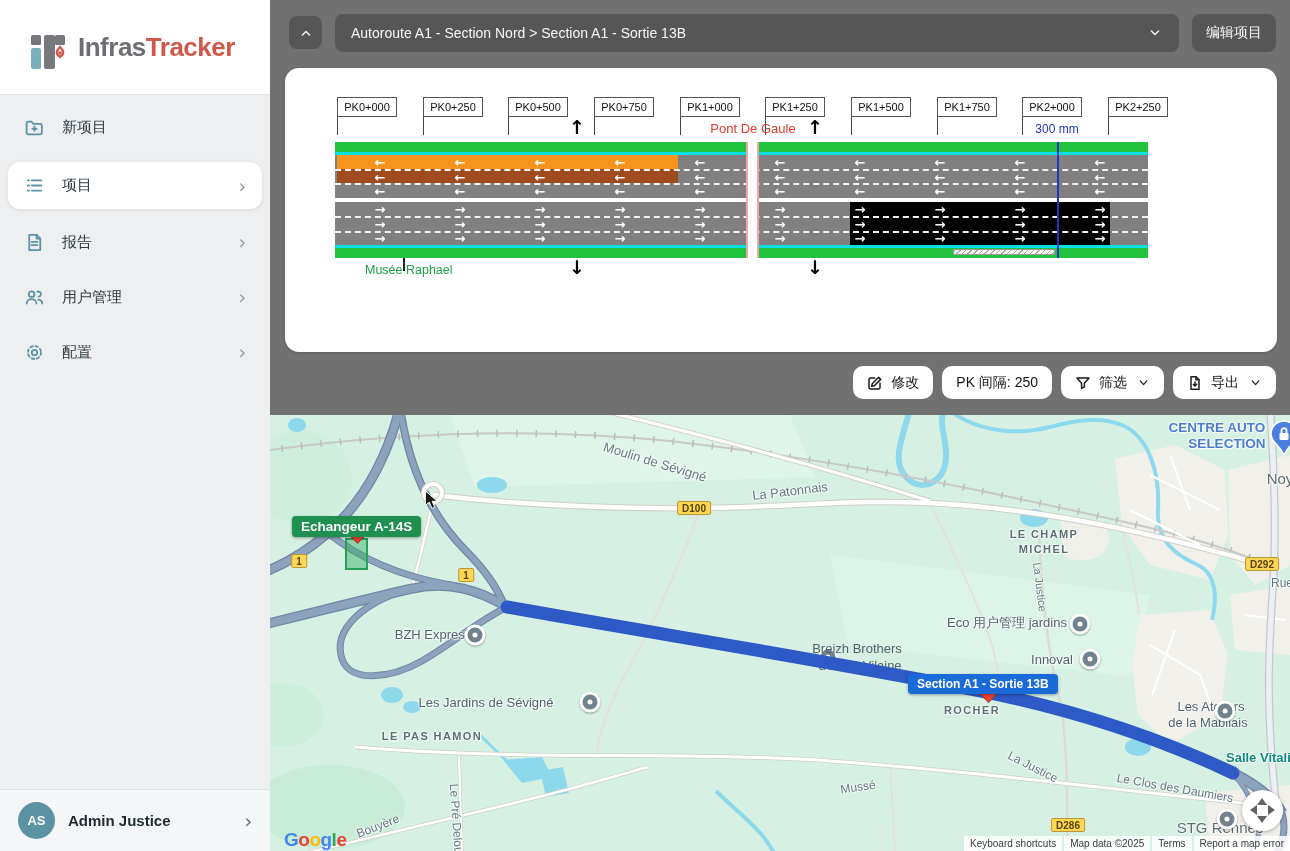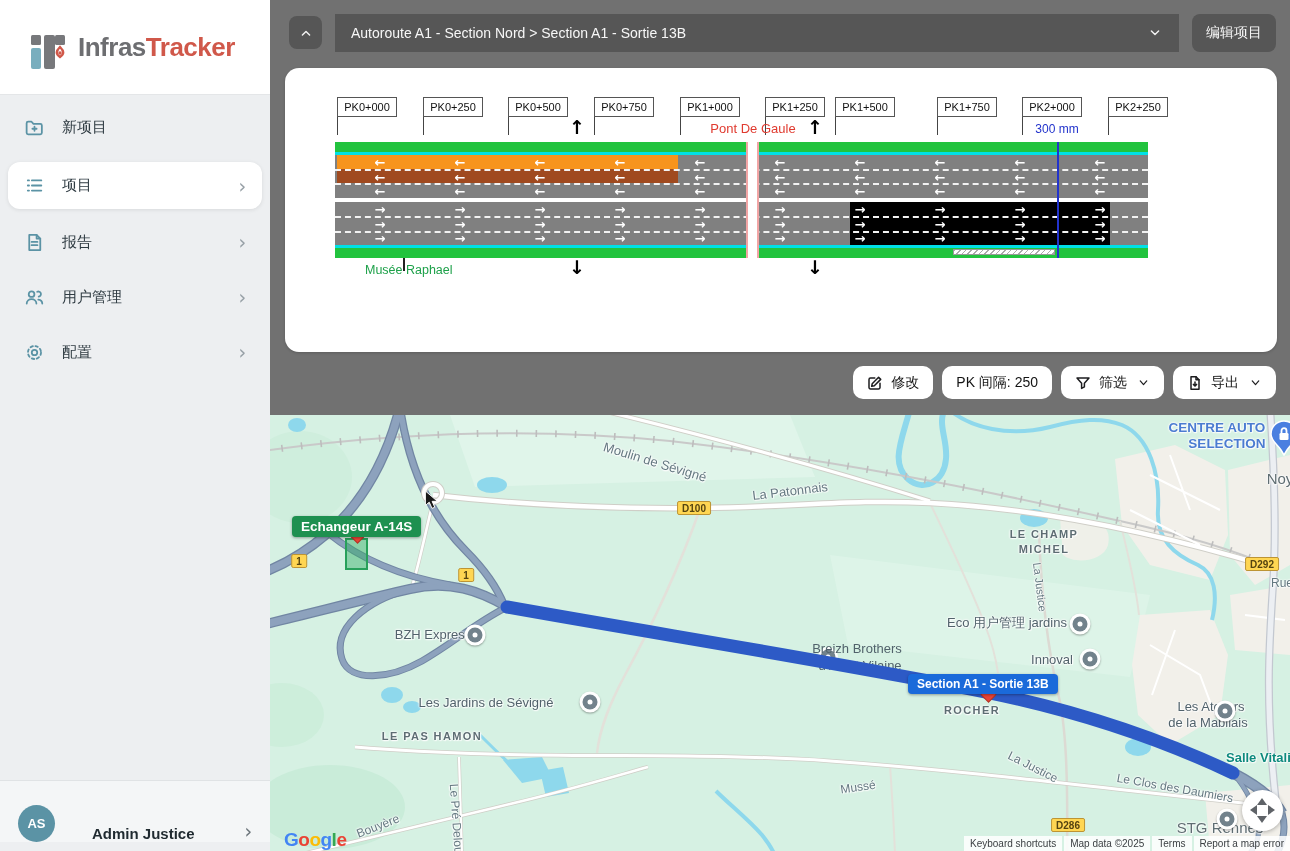--- a/index.html
+++ b/index.html
@@ -18,36 +18,36 @@
   .logo-text .t-red { color:#d0584a; }
   .menu { padding:12px 8px 0 8px; }
   .menu-item { display:flex; align-items:center; height:40px; padding:0 16px;
     margin-bottom:15px; color:#2f3b42; font-size:15px; cursor:pointer; }
   .menu-item.active { background:#fff; height:47px; border-radius:12px;
     box-shadow:0 1px 4px rgba(0,0,0,.09); margin-bottom:13px; }
   .menu-item .mi-icon { width:22px; height:22px; margin-right:16px; flex:0 0 auto;
     display:flex; align-items:center; }
   .menu-item .mi-label { flex:1; }
   .menu-item .mi-chevron { color:#98a1a7; font-size:19px; font-family:"DejaVu Sans",sans-serif; }
-  .user-area { position:absolute; left:0; bottom:9px; width:270px; height:62px;
-    border-top:1px solid #e0e3e5; display:flex; align-items:flex-end; padding:0 18px;
-    background:#f4f6f7; cursor:pointer;gap:24px; }
+  .user-area { position:absolute; left:0; bottom:0; width:270px; height:62px;
+    border-top:1px solid #e0e3e5; display:flex; align-items:center; padding:0 18px;
+    background:#f4f6f7; cursor:pointer; }
   .avatar { width:37px; height:37px; border-radius:50%; background:var(--accent_teal);
     color:#fff; display:flex; align-items:center; justify-content:center;
     font-size:13px; font-weight:700; }
   .user-name { flex:1; margin-left:13px; font-size:15px; font-weight:600; color:#1f2a30; }
   .user-chevron { color:#6d767c; font-size:19px; font-family:"DejaVu Sans",sans-serif; }
 
   
   .main { position:absolute; left:270px; top:0; width:1020px; height:851px;
     background:var(--header_gray); }
   .topbar { height:65px; display:flex; align-items:center; padding:0 14px 0 19px; gap:13px; }
   .collapse-btn { width:33px; height:33px; border-radius:8px; background:var(--button_gray);
     border:none; display:flex; align-items:center; justify-content:center; cursor:pointer; }
-  .breadcrumb-select { flex:1; height:38px; border-radius:0; background:var(--button_gray);
+  .breadcrumb-select { flex:1; height:38px; border-radius:8px; background:var(--button_gray);
     display:flex; align-items:center; padding:0 16px; color:#f7f7f7; font-size:14px;
     cursor:pointer; }
   .breadcrumb-select .bc-text { flex:1; }
   .edit-btn { width:84px; height:38px; border-radius:8px; background:var(--button_gray);
     border:none; color:#f7f7f7; font-size:14px; cursor:pointer; }
 
   
   .canvas-card { position:relative; margin:3px 13px 0 15px; width:992px; height:284px;
     background:#fff; border-radius:14px; box-shadow:0 1px 3px rgba(0,0,0,.18); }
   .schem { position:absolute; inset:0; font-family:"Liberation Sans",sans-serif; }
@@ -277,21 +277,21 @@
             <div class="pk-post" style="left: 395px;">
               <div class="pk-box">PK1+000</div>
               <div class="pk-tick"></div>
             </div>
 
             <div class="pk-post" style="left: 480px;">
               <div class="pk-box">PK1+250</div>
               <div class="pk-tick"></div>
             </div>
 
-            <div class="pk-post" style="left: 550px;">
+            <div class="pk-post" style="left: 566px;">
               <div class="pk-box">PK1+500</div>
               <div class="pk-tick"></div>
             </div>
 
             <div class="pk-post" style="left: 652px;">
               <div class="pk-box">PK1+750</div>
               <div class="pk-tick"></div>
             </div>
 
             <div class="pk-post" style="left: 737px;">

